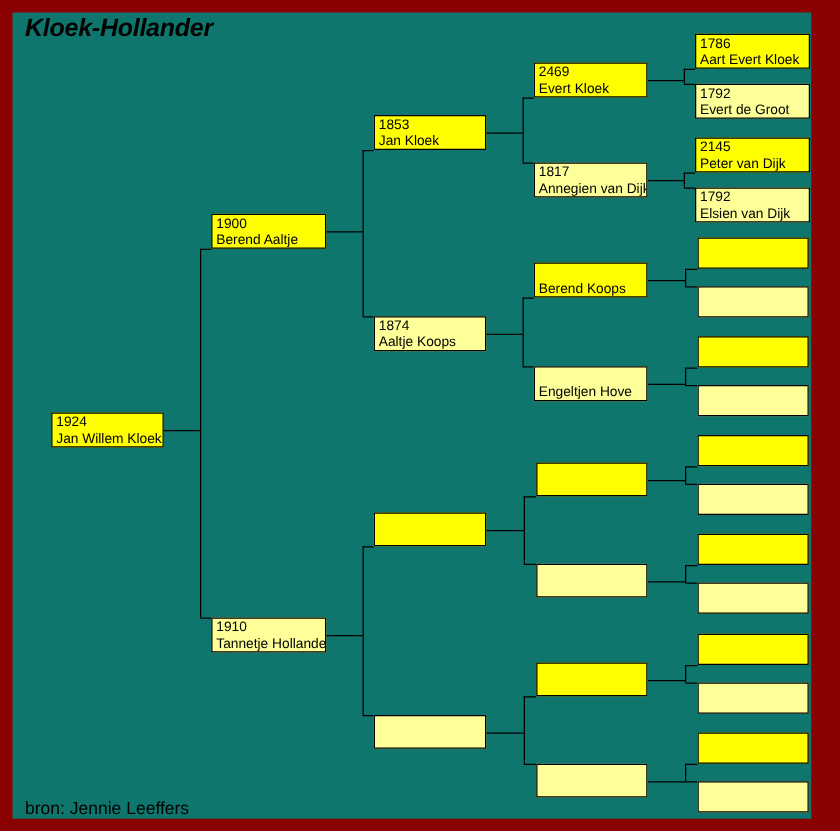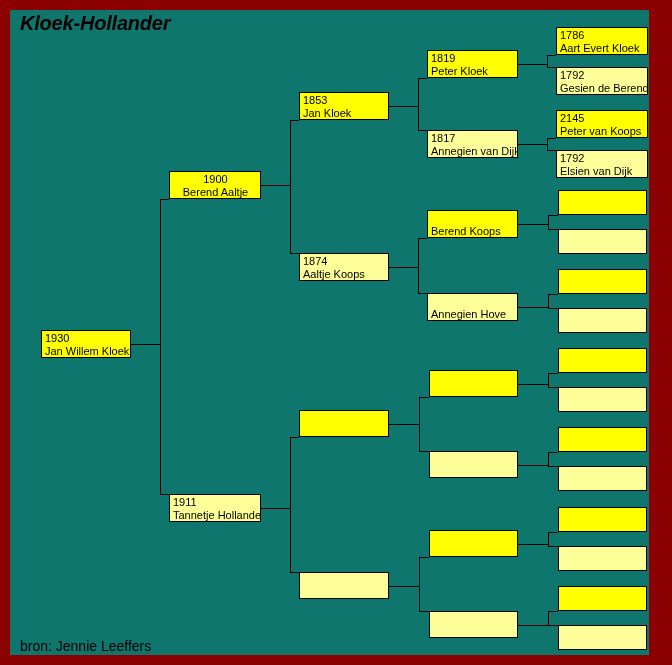--- a/index.html
+++ b/index.html
@@ -123,72 +123,72 @@
       <div class="ln v" style="left: 538px; top: 522px; height: 14px;"></div>
       <div class="ln h" style="left: 538px; top: 522px; width: 10px;"></div>
       <div class="ln h" style="left: 538px; top: 536px; width: 10px;"></div>
       <div class="ln h" style="left: 508px; top: 615px; width: 30px;"></div>
       <div class="ln v" style="left: 538px; top: 601px; height: 14px;"></div>
       <div class="ln h" style="left: 538px; top: 601px; width: 10px;"></div>
       <div class="ln h" style="left: 538px; top: 615px; width: 10px;"></div>
     </div>
   <div id="boxes">
       <div class="box" style="left: 31px; top: 320px; width: 90px; height: 28px;">
-        <span class="yr">1930</span>
+        <span class="yr">1924</span>
         <span class="nm">Jan Willem Kloek</span>
       </div>
-      <div class="box" style="left: 159px; top: 161px; width: 92px; height: 28px; text-align: center;">
+      <div class="box" style="left: 159px; top: 161px; width: 92px; height: 28px;">
         <span class="yr">1900</span>
         <span class="nm">Berend Aaltje</span>
       </div>
       <div class="box f" style="left: 159px; top: 484px; width: 92px; height: 28px;">
-        <span class="yr">1911</span>
+        <span class="yr">1910</span>
         <span class="nm">Tannetje Hollander</span>
       </div>
       <div class="box" style="left: 289px; top: 82px; width: 90px; height: 28px;">
         <span class="yr">1853</span>
         <span class="nm">Jan Kloek</span>
       </div>
       <div class="box f" style="left: 289px; top: 243px; width: 90px; height: 28px;">
         <span class="yr">1874</span>
         <span class="nm">Aaltje Koops</span>
       </div>
       <div class="box empty" style="left: 289px; top: 400px; width: 90px; height: 27px;"></div>
       <div class="box f empty" style="left: 289px; top: 562px; width: 90px; height: 27px;"></div>
       <div class="box" style="left: 417px; top: 40px; width: 91px; height: 28px;">
-        <span class="yr">1819</span>
-        <span class="nm">Peter Kloek</span>
+        <span class="yr">2469</span>
+        <span class="nm">Evert Kloek</span>
       </div>
       <div class="box f" style="left: 417px; top: 120px; width: 91px; height: 28px;">
         <span class="yr">1817</span>
         <span class="nm">Annegien van Dijk</span>
       </div>
       <div class="box" style="left: 417px; top: 200px; width: 91px; height: 28px;">
         <span class="yr">&nbsp;</span>
         <span class="nm">Berend Koops</span>
       </div>
       <div class="box f" style="left: 417px; top: 283px; width: 91px; height: 28px;">
         <span class="yr">&nbsp;</span>
-        <span class="nm">Annegien Hove</span>
+        <span class="nm">Engeltjen Hove</span>
       </div>
       <div class="box empty" style="left: 419px; top: 360px; width: 89px; height: 27px;"></div>
       <div class="box f empty" style="left: 419px; top: 441px; width: 89px; height: 27px;"></div>
       <div class="box empty" style="left: 419px; top: 520px; width: 89px; height: 27px;"></div>
       <div class="box f empty" style="left: 419px; top: 601px; width: 89px; height: 27px;"></div>
       <div class="box" style="left: 546px; top: 17px; width: 92px; height: 28px;">
         <span class="yr">1786</span>
         <span class="nm">Aart Evert Kloek</span>
       </div>
       <div class="box f" style="left: 546px; top: 57px; width: 92px; height: 28px;">
         <span class="yr">1792</span>
-        <span class="nm">Gesien de Berend</span>
+        <span class="nm">Evert de Groot</span>
       </div>
       <div class="box" style="left: 546px; top: 100px; width: 92px; height: 28px;">
         <span class="yr">2145</span>
-        <span class="nm">Peter van Koops</span>
+        <span class="nm">Peter van Dijk</span>
       </div>
       <div class="box f" style="left: 546px; top: 140px; width: 92px; height: 28px;">
         <span class="yr">1792</span>
         <span class="nm">Elsien van Dijk</span>
       </div>
       <div class="box empty" style="left: 548px; top: 180px; width: 89px; height: 25px;"></div>
       <div class="box f empty" style="left: 548px; top: 219px; width: 89px; height: 25px;"></div>
       <div class="box empty" style="left: 548px; top: 259px; width: 89px; height: 25px;"></div>
       <div class="box f empty" style="left: 548px; top: 298px; width: 89px; height: 25px;"></div>
       <div class="box empty" style="left: 548px; top: 338px; width: 89px; height: 25px;"></div>

